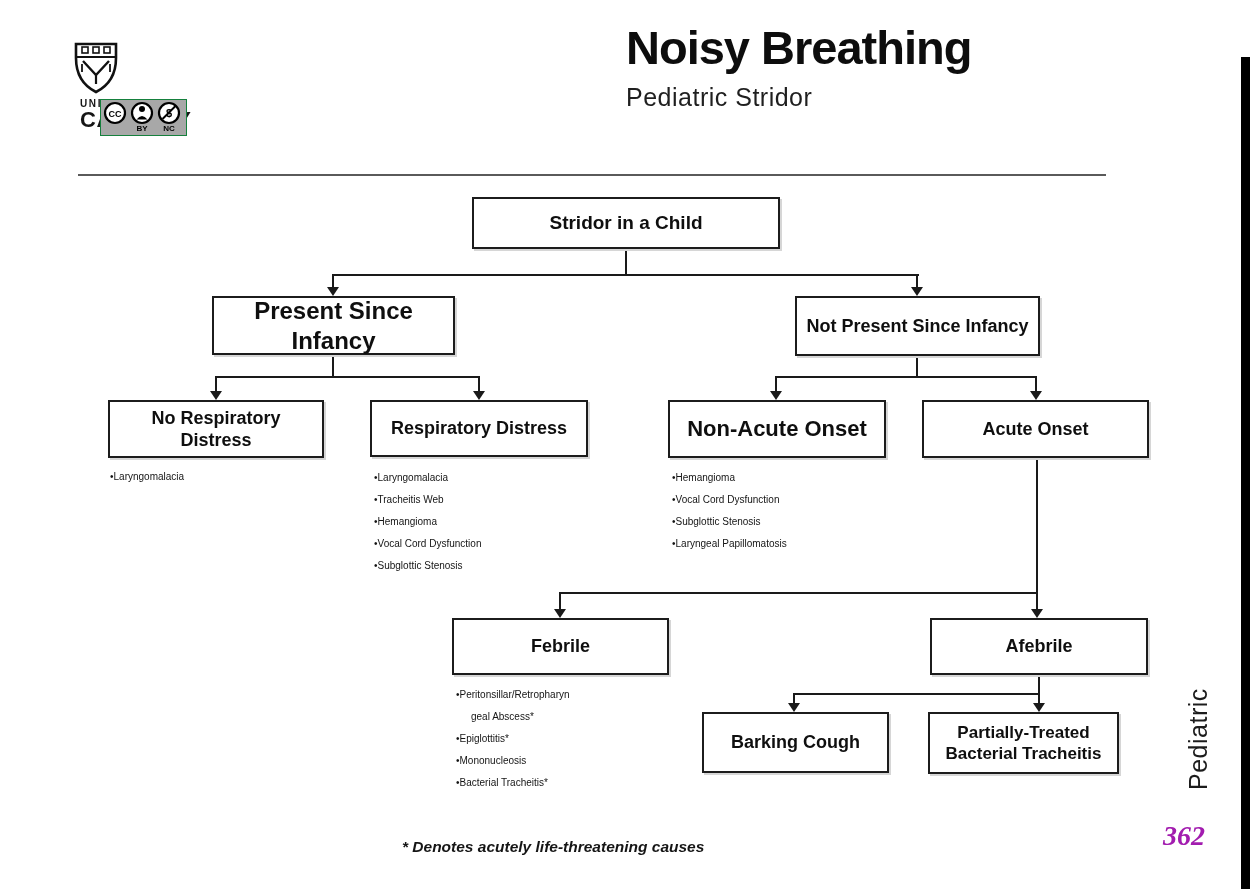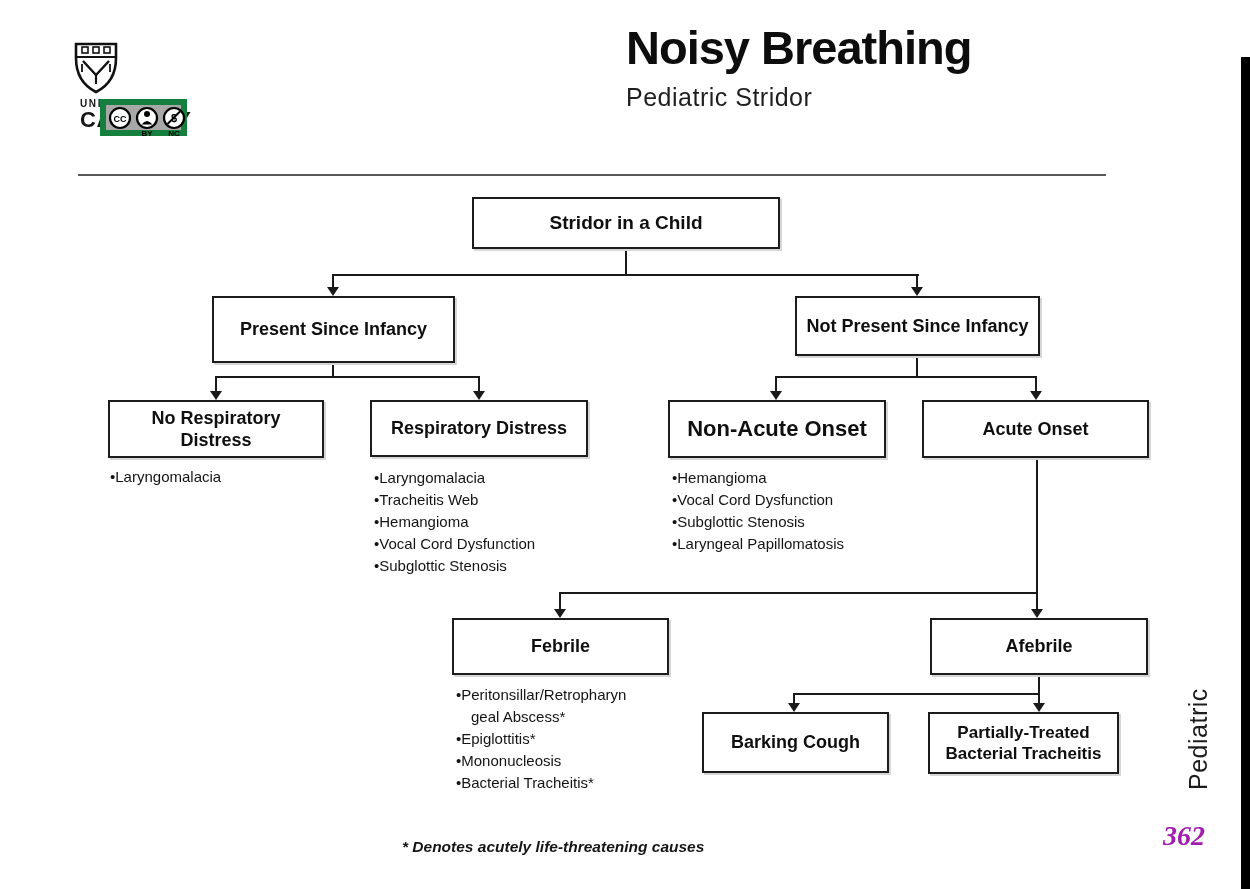--- a/index.html
+++ b/index.html
@@ -16,41 +16,41 @@
 
   
   .logo-block { position: absolute; left: 74px; top: 42px; display: flex; align-items: flex-start; flex-direction: column; }
   .logo-shield { width: 44px; height: 52px; }
   .logo-text { margin-left: 6px; padding-top: 4px; }
   .logo-line1 { font-size: 10px; font-weight: bold; letter-spacing: 1.6px; color: #161616; }
   .logo-line2 { font-size: 22px; font-weight: bold; letter-spacing: 0.5px; color: #161616; line-height: 1.0; }
   .cc-badge {
     position: absolute; left: 100px; top: 99px;
     width: 87px; height: 37px;
-    background: #a8a8a8; border: 6px solid #15803d;
+    background: #a8a8a8; border: 1px solid #15803d;
   }
   .title-block { position: absolute; right: 24px; top: 21px; width: 600px; text-align: left; }
   .main-title { font-size: 47px; font-weight: bold; letter-spacing: -1px; color: #0d0d0d; line-height: 1.15; }
   .sub-title { font-size: 25px; font-weight: normal; color: #1f1f1f; margin-top: 8px; letter-spacing: 0.5px; }
   .header-divider { position: absolute; left: 78px; top: 174px; width: 1028px; height: 2px; background: #5a5a5a; }
   .side-bar { position: absolute; left: 1241px; top: 57px; width: 9px; height: 832px; background: #000; }
 
   
   .fc-box {
     position: absolute;
     border: 2px solid #1c1c1c;
     background: #fff;
     box-shadow: 2px 2px 0 #d6d6d6;
     display: flex; align-items: center; justify-content: center;
     text-align: center;
     font-weight: bold; color: #0f0f0f;
     line-height: 1.25;
   }
   .fc-root      { left: 472px; top: 197px; width: 308px; height: 52px; font-size: 19px; }
-  .fc-present   { left: 212px; top: 296px; width: 243px; height: 67px; font-size: 18px; }
+  .fc-present   { left: 212px; top: 296px; width: 243px; height: 59px; font-size: 24px; }
   .fc-notpresent{ left: 795px; top: 296px; width: 245px; height: 60px; font-size: 18px; }
   .fc-noresp    { left: 108px; top: 400px; width: 216px; height: 58px; font-size: 18px; padding: 0 18px; }
   .fc-resp      { left: 370px; top: 400px; width: 218px; height: 57px; font-size: 18px; }
   .fc-nonacute  { left: 668px; top: 400px; width: 218px; height: 58px; font-size: 22px; }
   .fc-acute     { left: 922px; top: 400px; width: 227px; height: 58px; font-size: 18px; }
   .fc-febrile   { left: 452px; top: 618px; width: 217px; height: 57px; font-size: 18px; }
   .fc-afebrile  { left: 930px; top: 618px; width: 218px; height: 57px; font-size: 18px; }
   .fc-barking   { left: 702px; top: 712px; width: 187px; height: 61px; font-size: 18px; }
   .fc-partially { left: 928px; top: 712px; width: 191px; height: 62px; font-size: 17px; padding: 0 4px; }
 
@@ -59,21 +59,21 @@
   .h-line { height: 2px; }
   .v-line { width: 2px; }
   .arrow-down {
     position: absolute; width: 0; height: 0;
     border-left: 6px solid transparent;
     border-right: 6px solid transparent;
     border-top: 9px solid #1a1a1a;
   }
 
   
-  .bullets { position: absolute; list-style: none; font-size: 15px; color: #141414; }
+  .bullets { position: absolute; list-style: none; font-size: 10px; color: #141414; }
   .bullets li { line-height: 22px; padding-left: 15px; text-indent: -15px; white-space: pre-line; }
   .bullets li::before { content: "\2022 "; }
   .bullets.tight li { padding-left: 9px; text-indent: -9px; }
   .bullets.tight li::before { content: "\2022"; }
   .list-noresp   { left: 110px; top: 466px; width: 210px; }
   .list-resp     { left: 374px; top: 467px; width: 230px; }
   .list-nonacute { left: 672px; top: 467px; width: 260px; }
   .list-febrile  { left: 456px; top: 684px; width: 212px; }
   .list-barking  { left: 706px; top: 780px; width: 200px; }
 

